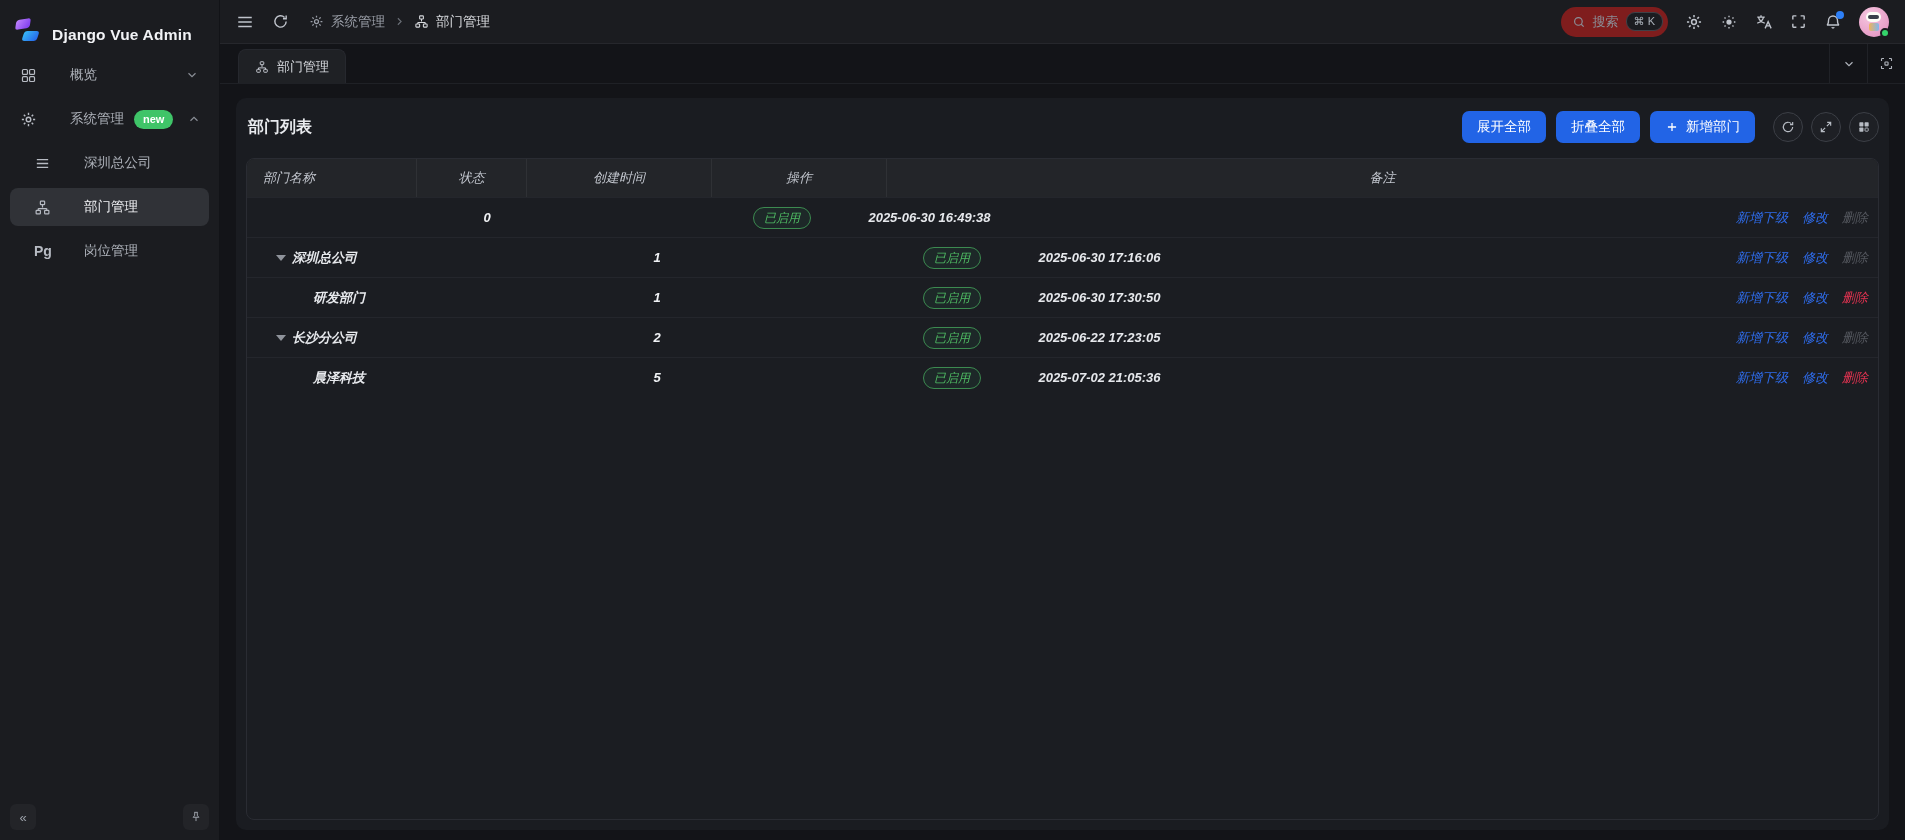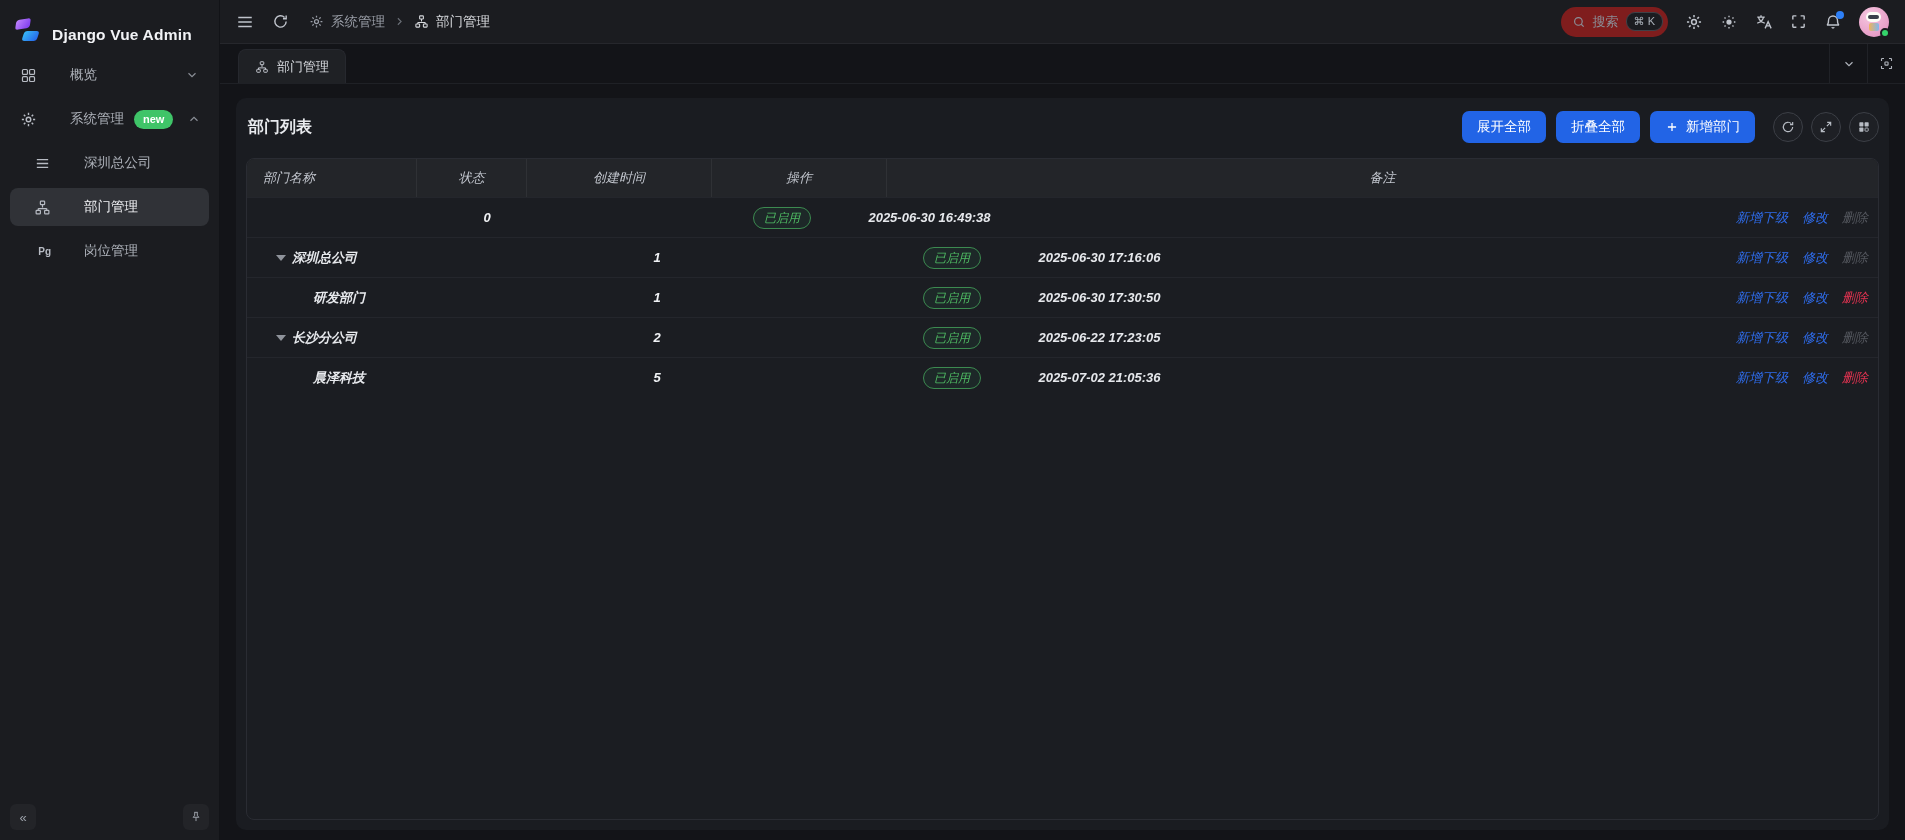--- a/index.html
+++ b/index.html
@@ -27,21 +27,21 @@
   .menu{padding:12px 10px 0;}
   .mi{display:flex; align-items:center; gap:10px; height:38px; margin-bottom:6px; padding:0 10px;
       border-radius:8px; color:#aeb2ba; cursor:pointer; font-size:13.5px;}
   .mi .lbl{flex:1; white-space:nowrap;margin-left:23px;}
   .mi.child{padding-left:38px;}
   .mi.active{background:#303237; color:#f0f1f4;}
   .mi .micon{width:17px; height:17px; flex:none; color:#b7bbc3;}
   .mi .chev{color:#8a8e96;}
   .badge-new{background:var(--badge); color:#fff; font-size:11px; line-height:1; padding:4px 9px;
       border-radius:999px; font-weight:600; margin-right:4px;}
-  .pg-ic{font-size:10px; font-weight:700; width:17px; text-align:right; color:#b7bbc3;}
+  .pg-ic{font-size:14px; font-weight:700; width:17px; text-align:left; color:#b7bbc3;}
   .side-foot{position:absolute; left:10px; right:10px; bottom:10px; display:flex; justify-content:space-between;}
   .sq-btn{width:26px; height:26px; border-radius:6px; background:#232428; border:none; color:#9ca1a9;
       display:flex; align-items:center; justify-content:center; cursor:pointer; font-size:13px;}
 
   
   .main{flex:1; display:flex; flex-direction:column; min-width:0;}
 
   .topbar{height:44px; background:var(--panel); border-bottom:1px solid #26272c;
       display:flex; align-items:center; padding:0 16px; gap:18px; flex:none;}
   .tb-icnbtn{background:none; border:none; color:var(--icon); cursor:pointer; display:flex; align-items:center;}

